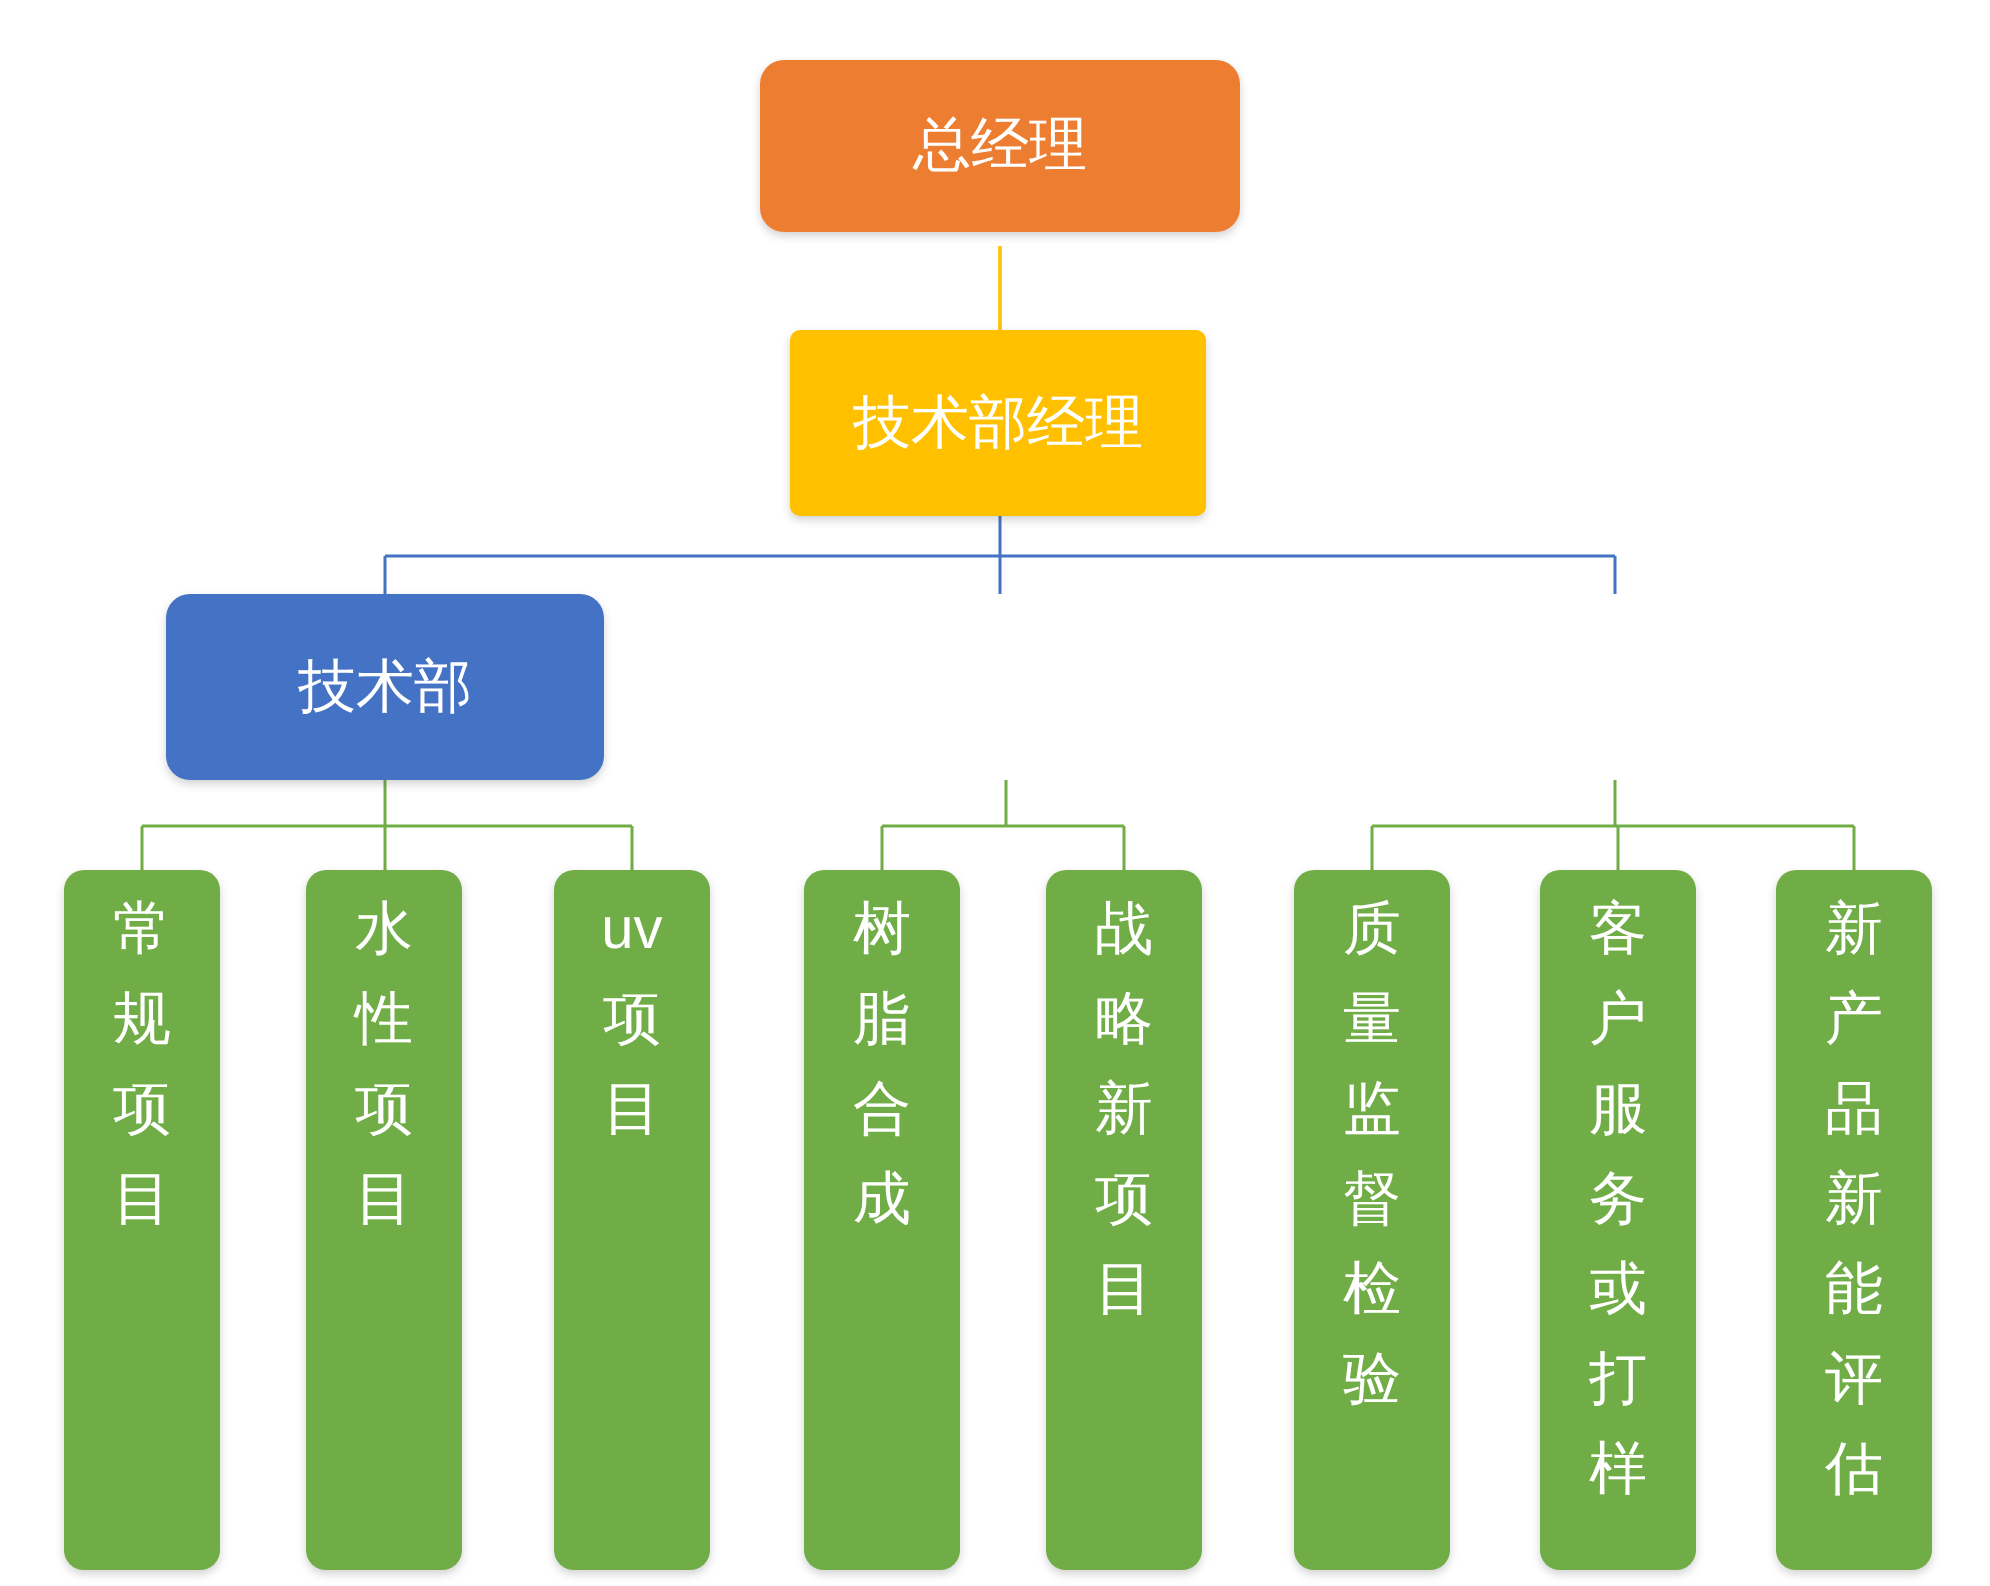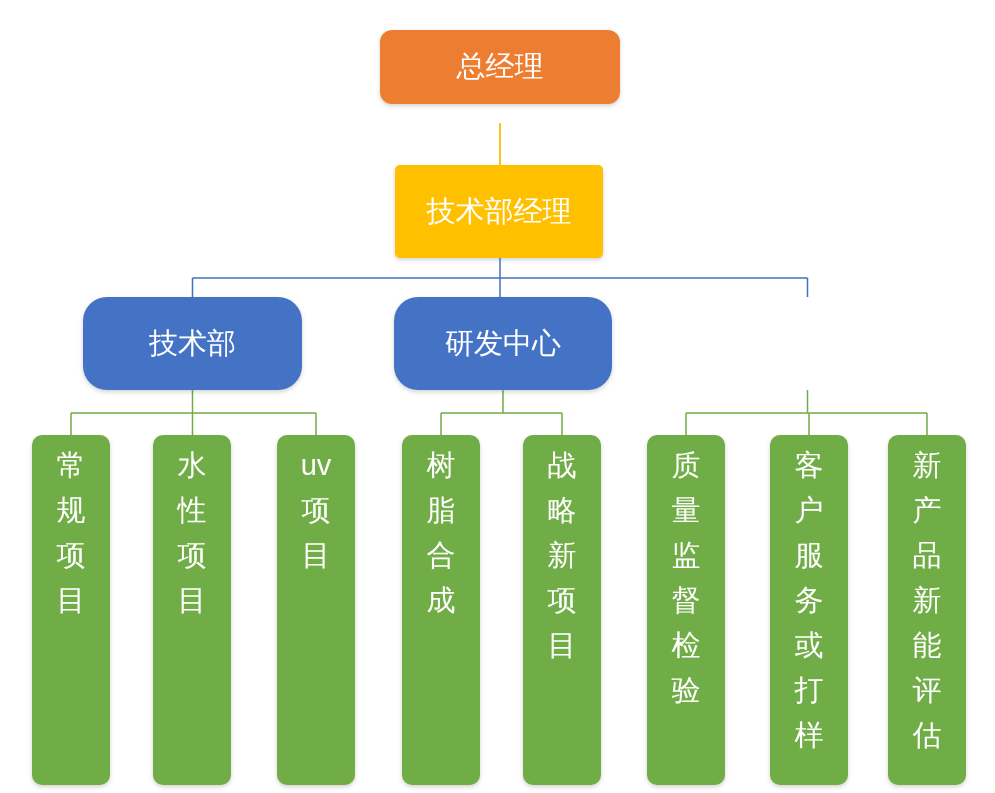--- a/index.html
+++ b/index.html
@@ -30,35 +30,35 @@
     box-sizing: border-box;
     color: var(--node-text, #ffffff);
     display: flex;
     align-items: center;
     justify-content: center;
     text-align: center;
     box-shadow: 0 2px 4px rgba(80,80,80,0.25);
   }
   .node .label { display: block; }
   .l1 {
-    left: 380px; top: 30px; width: 240px; height: 74px;
+    left: 380px; top: 30px; width: 240px; height: 86px;
     background: var(--node-level1, #ED7D31);
     border-radius: 12px;
     font-size: 29px;
   }
   .l2 {
     left: 395px; top: 165px; width: 208px; height: 93px;
     background: var(--node-level2, #FFC000);
     border-radius: 5px;
     font-size: 29px;
   }
   .l3 {
     top: 297px; height: 93px;
     background: var(--node-level3, #4472C4);
-    border-radius: 24px;
+    border-radius: 12px;
     font-size: 29px;
   }
   .l3a { left: 83px;  width: 219px; }
   .l3b { left: 394px; width: 218px; }
   .l3c { left: 698px; width: 219px; }
   .l4 {
     top: 435px; width: 78px; height: 350px;
     background: var(--node-level4, #70AD47);
     border-radius: 10px;
     font-size: 29px;
@@ -99,23 +99,20 @@
   </div>
 
   <div class="node l2">
     <span class="label">技术部经理</span>
   </div>
 
   <div class="node l3 l3a">
     <span class="label">技术部</span>
   </div>
 
-  <div class="node l3 l3b">
-    <span class="label">研发中心</span>
-  </div>
 
 
   <div class="node l4 p1">
     <span class="label">常
 规
 项
 目</span>
   </div>
 
   <div class="node l4 p2">

